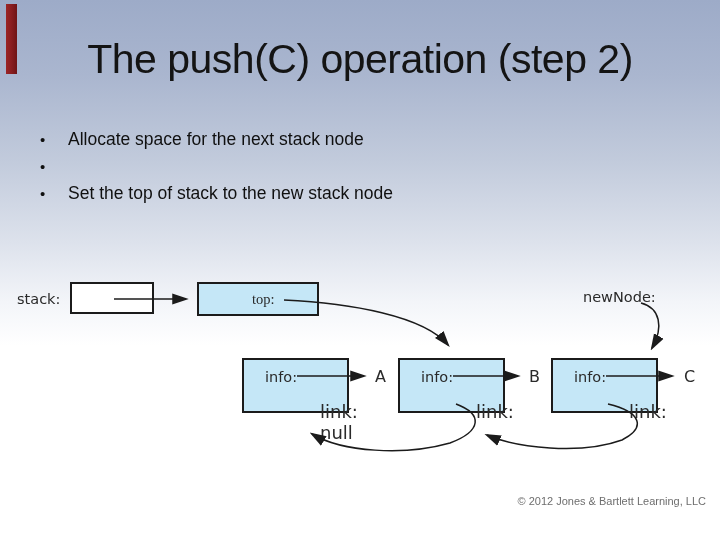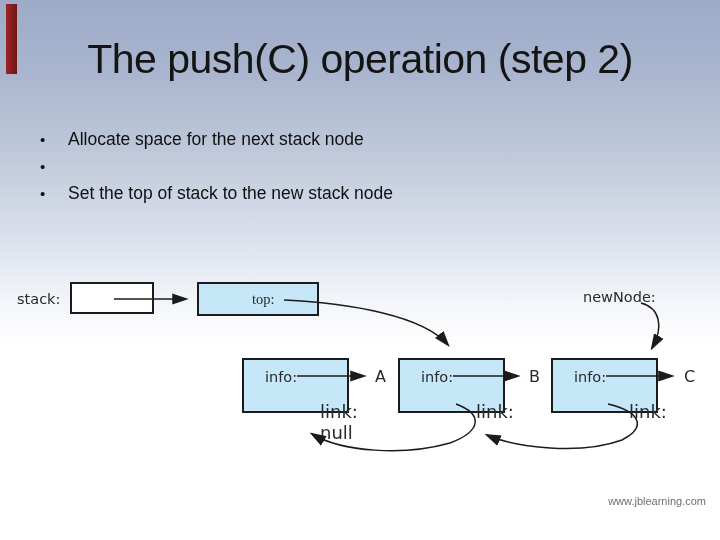--- a/index.html
+++ b/index.html
@@ -122,16 +122,16 @@
         <path d="M 297 376 L 364 376" marker-end="url(#ah)"></path>
         <path d="M 453 376 L 518 376" marker-end="url(#ah)"></path>
         <path d="M 606 376 L 672 376" marker-end="url(#ah)"></path>
         <path d="M 456 404 C 483 414 482 431 450 443 C 404 456 342 452 312 434" marker-end="url(#ah)"></path>
         <path d="M 608 404 C 642 412 646 428 622 440 C 581 455 516 448 487 435" marker-end="url(#ah)"></path>
       </g>
     </svg>
   </div>
 
   <div class="footer">
-    <div>www.jblearning.com</div>
+    <div>© 2012 Jones &amp; Bartlett Learning, LLC</div>
   </div>
 
 </div>
 
 </body></html>

